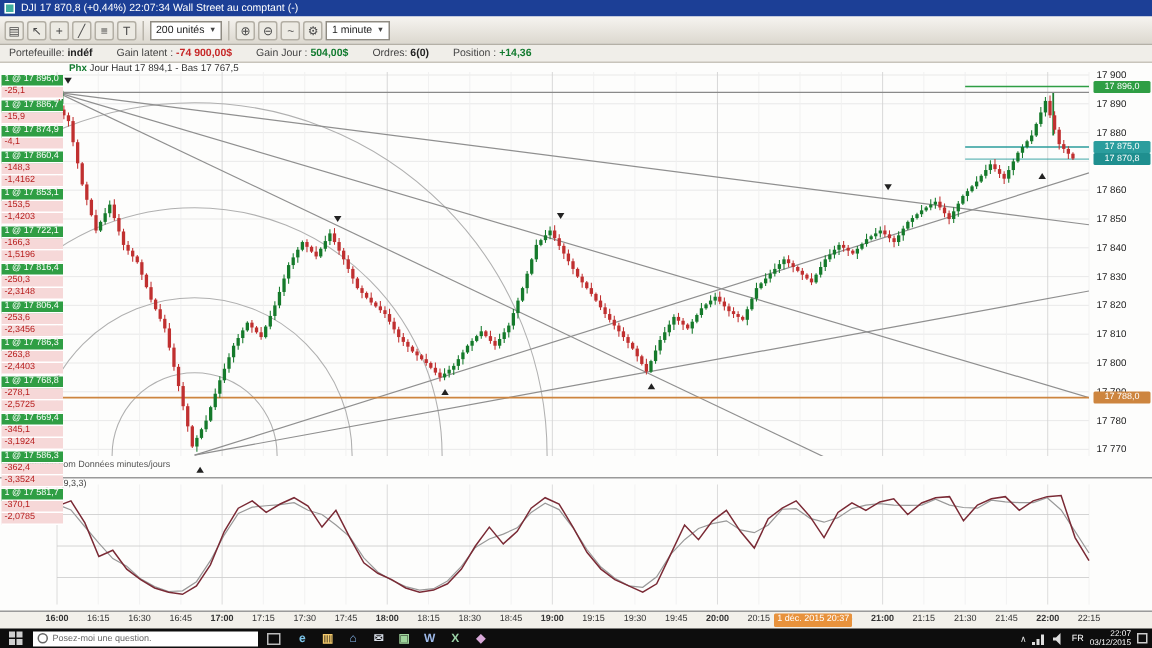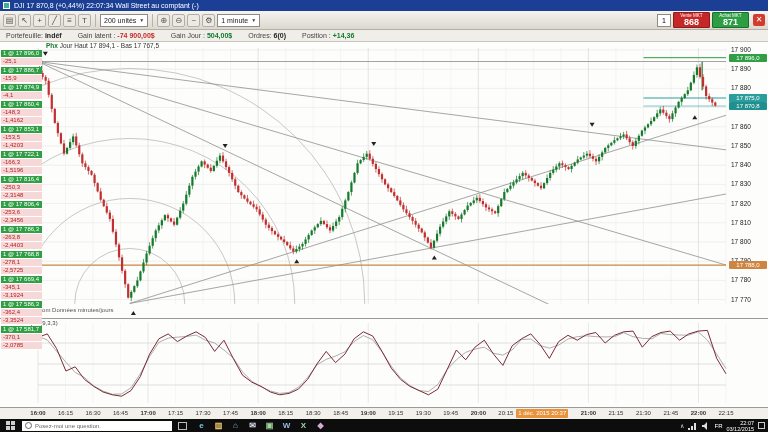--- a/index.html
+++ b/index.html
@@ -81,32 +81,20 @@
   <div class="sep"></div>
   <div id="tb-mid" class="tb-group">
       <div class="tbtn">⊕</div>
       <div class="tbtn">⊖</div>
       <div class="tbtn">~</div>
       <div class="tbtn">⚙</div>
     </div>
   <div class="dropdown">
     <span>1 minute</span>
     <span class="dd-arrow">▼</span>
-  </div>
-  <div class="order-cluster">
-    <div class="qty-box">1</div>
-    <div class="trade-btn sell">
-      <span class="tlabel">Vente MKT</span>
-      <span class="tprice">868</span>
-    </div>
-    <div class="trade-btn buy">
-      <span class="tlabel">Achat MKT</span>
-      <span class="tprice">871</span>
-    </div>
-    <div class="close-btn">✕</div>
   </div>
 </div>
 
 <div class="inforow">
   <span><span>Portefeuille:</span> <span class="val">indéf</span></span>
   <span><span>Gain latent :</span> <span class="neg">-74 900,00$</span></span>
   <span><span>Gain Jour :</span> <span class="pos">504,00$</span></span>
   <span><span>Ordres:</span> <span class="val">6(0)</span></span>
   <span><span>Position :</span> <span class="pos">+14,36</span></span>
 </div>

